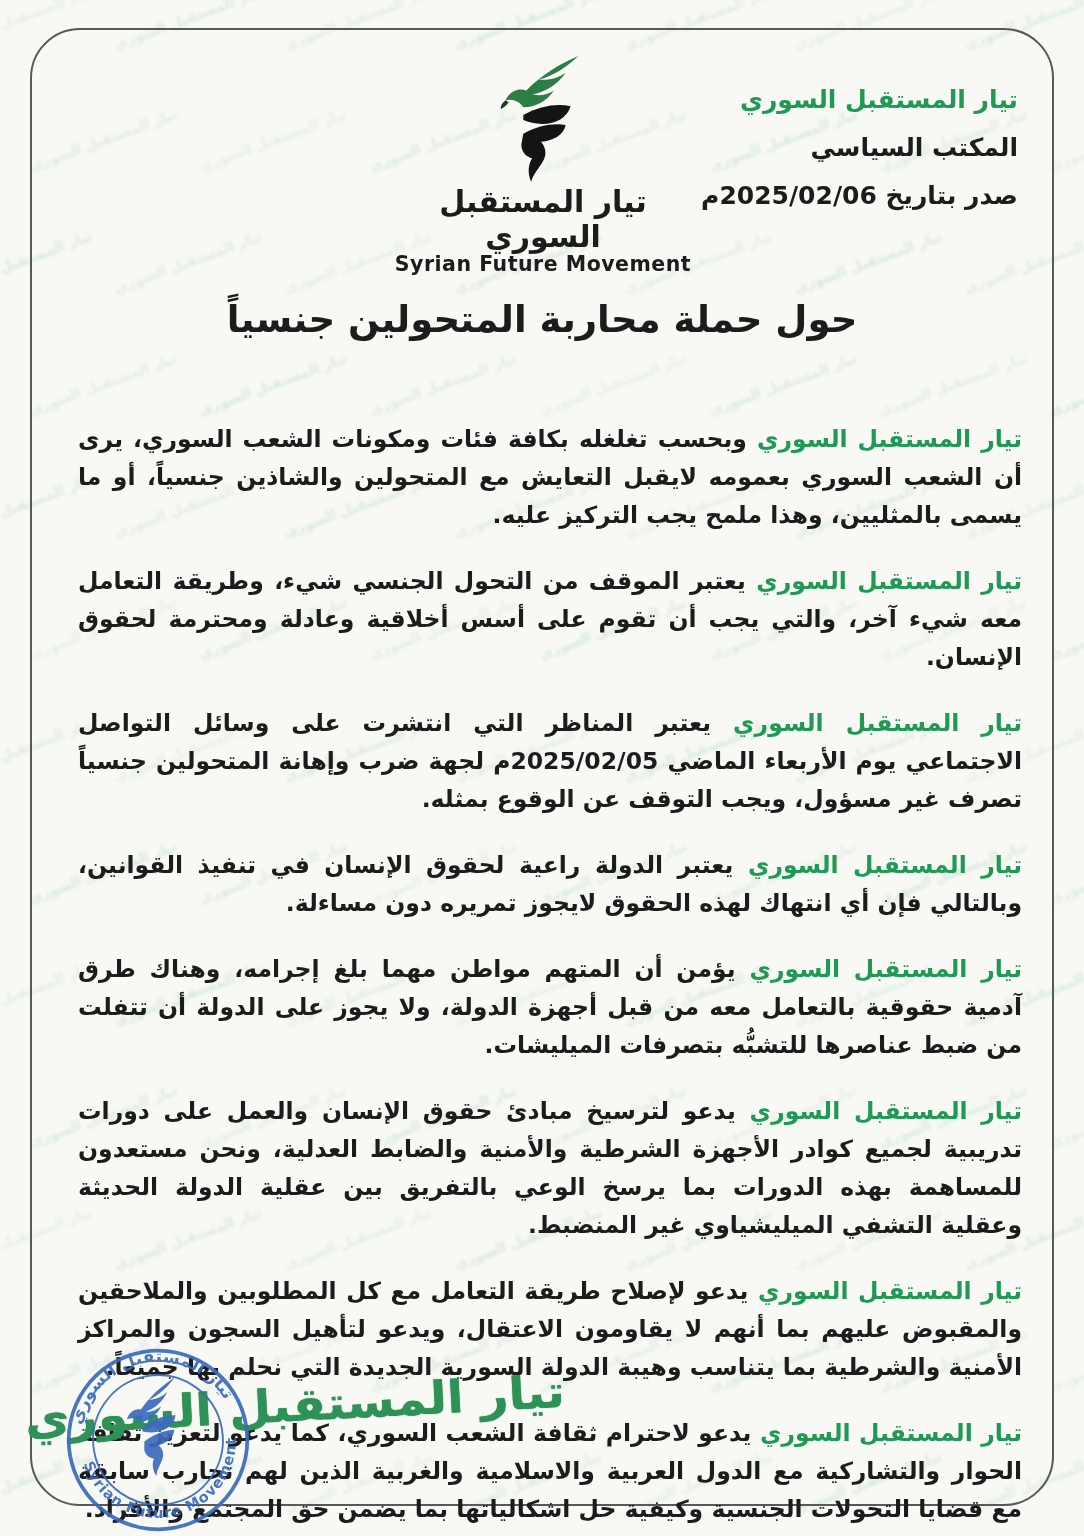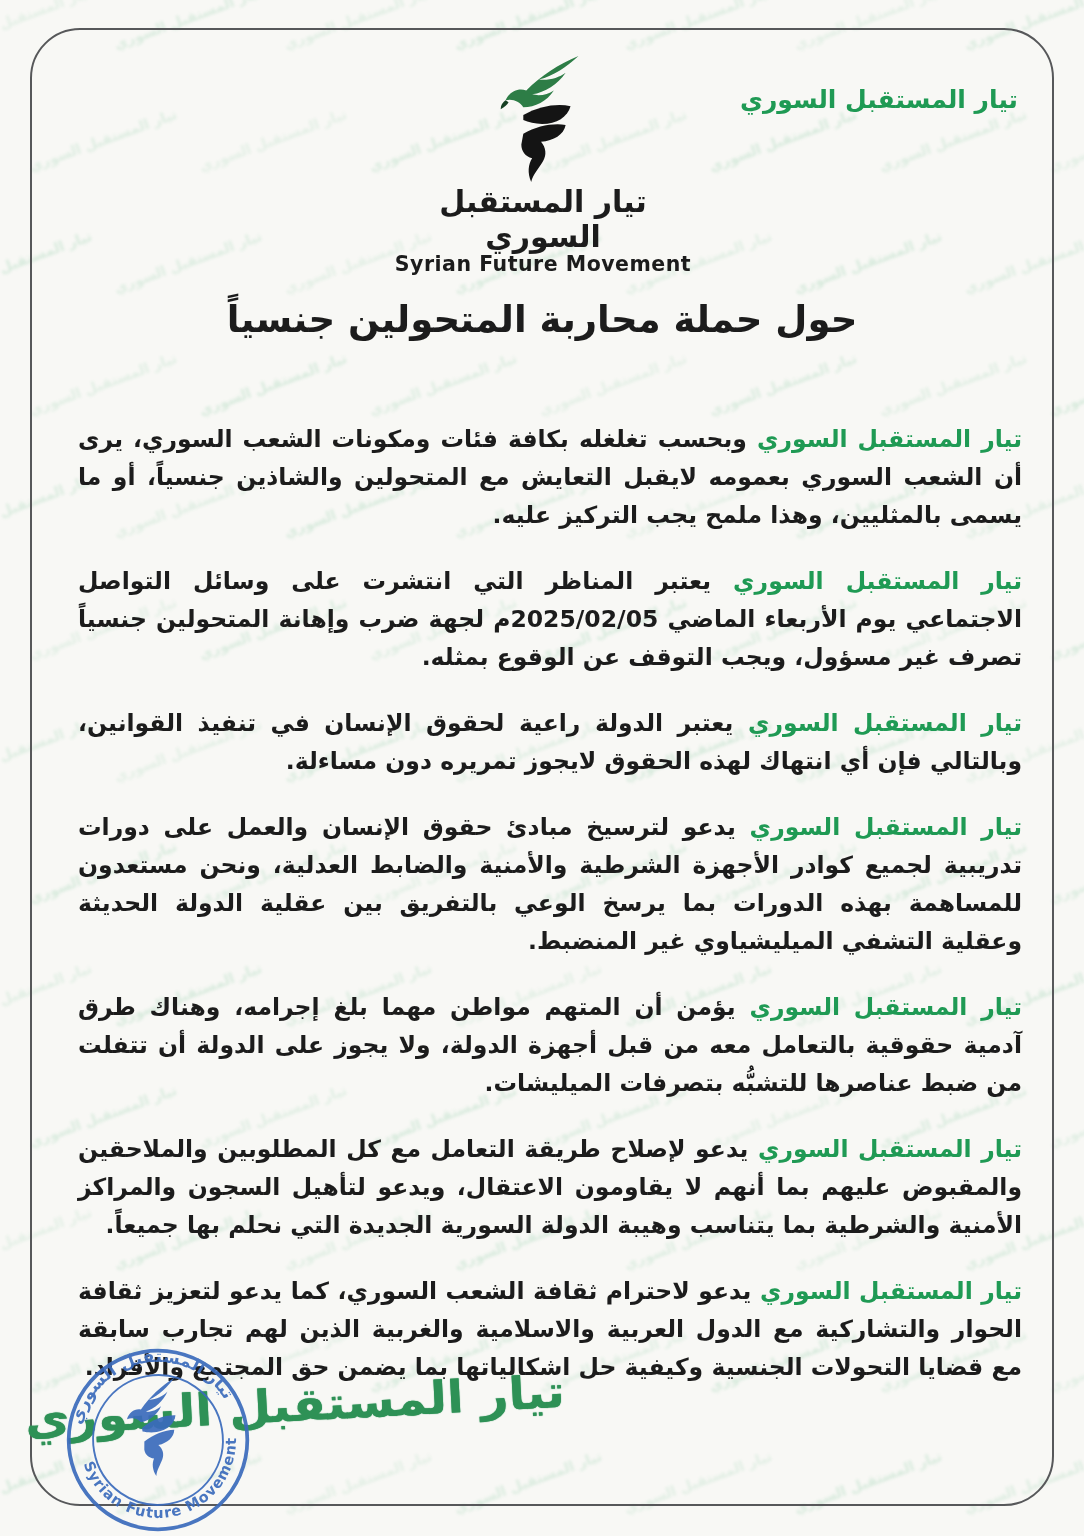--- a/index.html
+++ b/index.html
@@ -169,47 +169,50 @@
     <span style="left: 790px; top: 1474px; color: rgb(47, 163, 95); opacity: 0.164;">تيار المستقبل السوري</span>
     <span style="left: 960px; top: 1474px; color: rgb(47, 163, 95); opacity: 0.132;">تيار المستقبل السوري</span>
   </div>
 
 <div class="frame"></div>
 
 <div class="layer">
 
   <div class="header-meta">
     <div class="green">تيار المستقبل السوري</div>
+    <div>المكتب السياسي</div>
+    <div>صدر بتاريخ 2025/02/06م</div>
   </div>
 
   <div class="logo-block">
     <svg width="104" height="128" viewBox="0 0 100 130" aria-hidden="true">
       <path fill="#2d7d46" d="M86,2 C74,13 61,22 46,26 C57,27 66,24 73,19 C65,31 52,39 39,41 C47,43 55,41 61,37 C54,48 42,54 30,54 C26,48 19,45 12,47 C16,38 25,34 33,37 C48,22 66,10 86,2 Z"></path>
       <path fill="#163f23" d="M12,47 C9,49 7,52 7,56 C11,54 14,51 15,49 Z"></path>
       <path fill="#141414" d="M30,62 C46,53 64,50 78,53 C75,64 64,71 49,71 C42,71 35,69 30,67 Z"></path>
       <path fill="#141414" d="M30,81 C44,73 60,70 73,72 C71,82 61,88 48,89 C53,95 54,102 50,109 C46,116 40,122 38,130 C34,121 35,112 39,106 C32,104 28,99 28,92 Z"></path>
     </svg>
     <div class="logo-ar">تيار المستقبل السوري</div>
     <div class="logo-en">Syrian Future Movement</div>
   </div>
 
   <h1 class="title">حول حملة محاربة المتحولين جنسياً</h1>
 
   <main class="content">
 
       <p><span class="lead">تيار المستقبل السوري</span> <span>وبحسب تغلغله بكافة فئات ومكونات الشعب السوري، يرى أن الشعب السوري بعمومه لايقبل التعايش مع المتحولين والشاذين جنسياً، أو ما يسمى بالمثليين، وهذا ملمح يجب التركيز عليه.</span></p>
 
+      <p><span class="lead">تيار المستقبل السوري</span> <span>يعتبر الموقف من التحول الجنسي شيء، وطريقة التعامل معه شيء آخر، والتي يجب أن تقوم على أسس أخلاقية وعادلة ومحترمة لحقوق الإنسان.</span></p>
 
       <p><span class="lead">تيار المستقبل السوري</span> <span>يعتبر المناظر التي انتشرت على وسائل التواصل الاجتماعي يوم الأربعاء الماضي 2025/02/05م لجهة ضرب وإهانة المتحولين جنسياً تصرف غير مسؤول، ويجب التوقف عن الوقوع بمثله.</span></p>
 
       <p><span class="lead">تيار المستقبل السوري</span> <span>يعتبر الدولة راعية لحقوق الإنسان في تنفيذ القوانين، وبالتالي فإن أي انتهاك لهذه الحقوق لايجوز تمريره دون مساءلة.</span></p>
 
+      <p><span class="lead">تيار المستقبل السوري</span> <span>يؤمن أن المتهم مواطن مهما بلغ إجرامه، وهناك طرق آدمية حقوقية بالتعامل معه من قبل أجهزة الدولة، ولا يجوز على الدولة أن تتفلت من ضبط عناصرها للتشبُّه بتصرفات الميليشات.</span></p>
+
       <p><span class="lead">تيار المستقبل السوري</span> <span>يدعو لترسيخ مبادئ حقوق الإنسان والعمل على دورات تدريبية لجميع كوادر الأجهزة الشرطية والأمنية والضابط العدلية، ونحن مستعدون للمساهمة بهذه الدورات بما يرسخ الوعي بالتفريق بين عقلية الدولة الحديثة وعقلية التشفي الميليشياوي غير المنضبط.</span></p>
-
-      <p><span class="lead">تيار المستقبل السوري</span> <span>يؤمن أن المتهم مواطن مهما بلغ إجرامه، وهناك طرق آدمية حقوقية بالتعامل معه من قبل أجهزة الدولة، ولا يجوز على الدولة أن تتفلت من ضبط عناصرها للتشبُّه بتصرفات الميليشات.</span></p>
 
 
       <p><span class="lead">تيار المستقبل السوري</span> <span>يدعو لإصلاح طريقة التعامل مع كل المطلوبين والملاحقين والمقبوض عليهم بما أنهم لا يقاومون الاعتقال، ويدعو لتأهيل السجون والمراكز الأمنية والشرطية بما يتناسب وهيبة الدولة السورية الجديدة التي نحلم بها جميعاً.</span></p>
 
       <p><span class="lead">تيار المستقبل السوري</span> <span>يدعو لاحترام ثقافة الشعب السوري، كما يدعو لتعزيز ثقافة الحوار والتشاركية مع الدول العربية والاسلامية والغربية الذين لهم تجارب سابقة مع قضايا التحولات الجنسية وكيفية حل اشكالياتها بما يضمن حق المجتمع والأفراد.</span></p>
     </main>
 
   <div class="stamp">
     <svg width="188" height="188" viewBox="0 0 200 200">
       <circle cx="100" cy="100" r="95" fill="none" stroke="#3b6bbc" stroke-width="4"></circle>

